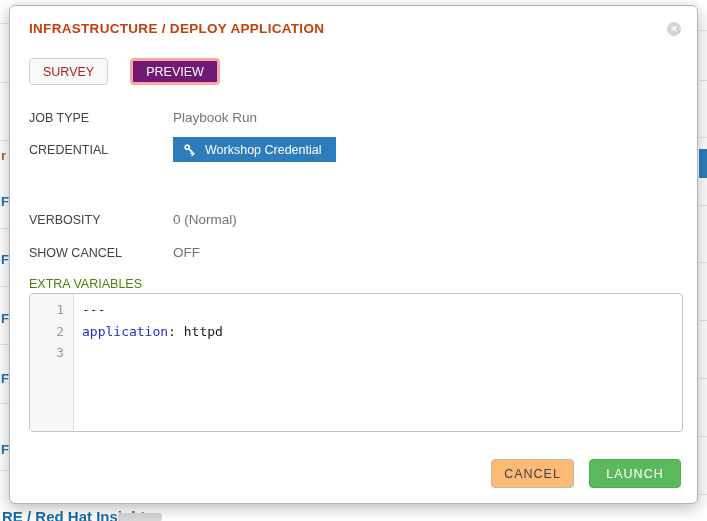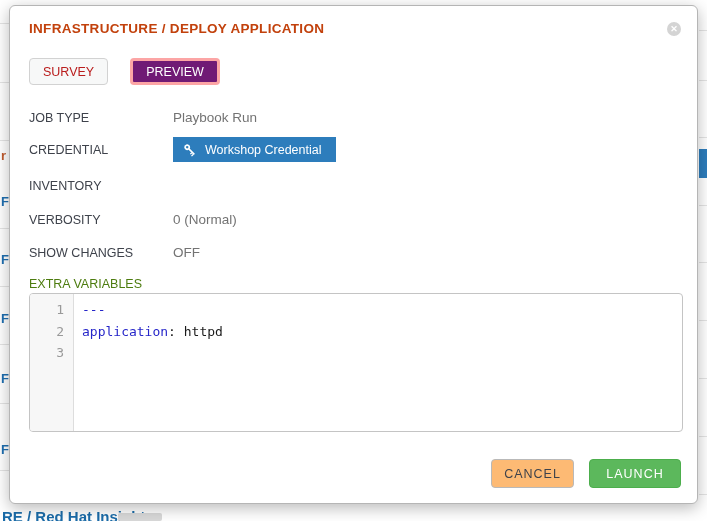--- a/index.html
+++ b/index.html
@@ -147,30 +147,29 @@
             <rect x="16.4" y="13" width="2.2" height="3.6" fill="#ffffff"></rect>
             <rect x="20.1" y="13" width="2.2" height="4.6" fill="#ffffff"></rect>
           </g>
         </svg>
       </span>
       <span>Workshop Credential</span>
     </div>
   </div>
 
   <div class="field-row" style="top:173px">
-    <div class="flabel">INVENTORY</div>
   </div>
 
   <div class="field-row" style="top:206px">
     <div class="flabel">VERBOSITY</div>
     <div class="fvalue">0 (Normal)</div>
   </div>
 
   <div class="field-row" style="top:239px">
-    <div class="flabel">SHOW CHANGES</div>
+    <div class="flabel">SHOW CANCEL</div>
     <div class="fvalue">OFF</div>
   </div>
 
   <div class="ev-label">EXTRA VARIABLES</div>
 
   <div class="editor">
     <div class="gutter">
       <div class="ln">1</div>
       <div class="ln">2</div>
       <div class="ln">3</div>

